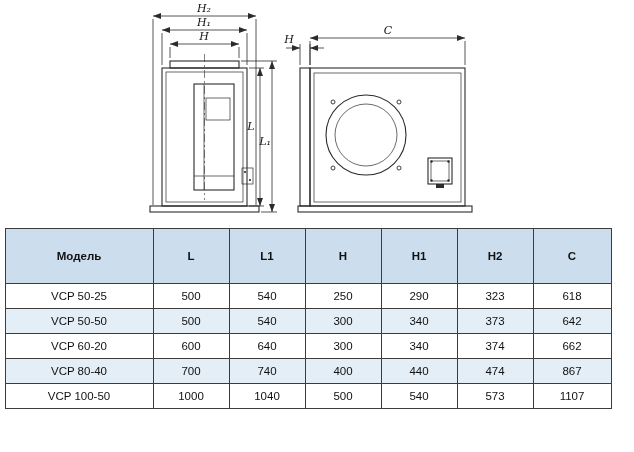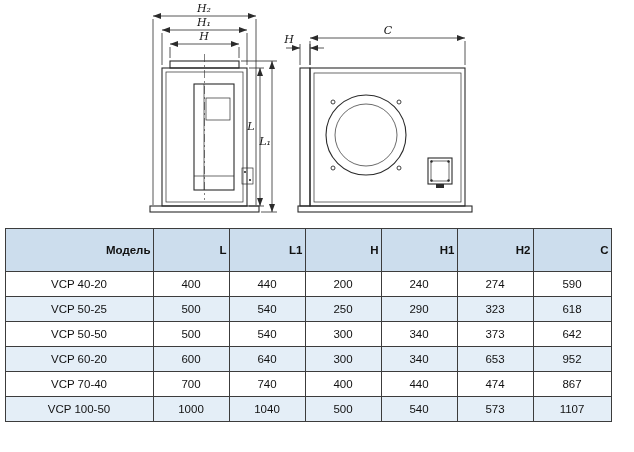--- a/index.html
+++ b/index.html
@@ -20,21 +20,21 @@
   table.dims {
     border-collapse:collapse; table-layout:fixed;
     width:606px; margin:2px auto 0 auto;
     font-size:11.5px;
   }
   table.dims th, table.dims td {
     border:1px solid #3c3c3c; text-align:center;
     padding:5px 2px; height:14px; overflow:hidden; white-space:nowrap;
   }
   table.dims thead th {
-    background:var(--header-bg, #ccdded); font-weight:bold; padding:14px 2px;text-align:right;
+    background:var(--header-bg, #ccdded); font-weight:bold; padding:20px 2px;
   }
   table.dims tbody tr:nth-child(even) td { background:var(--alt-row-bg, #e4eef7); }
   table.dims tbody tr:nth-child(odd)  td { background:#ffffff; }
 </style>
 </head>
 <body>
 
 <div class="page">
 
   <svg class="drawing" width="634" height="226" viewBox="0 0 634 226">
@@ -151,29 +151,20 @@
         <th>L</th>
         <th>L1</th>
         <th>H</th>
         <th>H1</th>
         <th>H2</th>
         <th>C</th>
       </tr>
     </thead>
     <tbody>
       <tr>
-        <td>VCP 40-20</td>
-        <td>400</td>
-        <td>440</td>
-        <td>200</td>
-        <td>240</td>
-        <td>274</td>
-        <td>590</td>
-      </tr>
-      <tr>
         <td>VCP 50-25</td>
         <td>500</td>
         <td>540</td>
         <td>250</td>
         <td>290</td>
         <td>323</td>
         <td>618</td>
       </tr>
       <tr>
         <td>VCP 50-50</td>
@@ -183,25 +174,25 @@
         <td>340</td>
         <td>373</td>
         <td>642</td>
       </tr>
       <tr>
         <td>VCP 60-20</td>
         <td>600</td>
         <td>640</td>
         <td>300</td>
         <td>340</td>
-        <td>653</td>
-        <td>952</td>
-      </tr>
-      <tr>
-        <td>VCP 70-40</td>
+        <td>374</td>
+        <td>662</td>
+      </tr>
+      <tr>
+        <td>VCP 80-40</td>
         <td>700</td>
         <td>740</td>
         <td>400</td>
         <td>440</td>
         <td>474</td>
         <td>867</td>
       </tr>
       <tr>
         <td>VCP 100-50</td>
         <td>1000</td>

